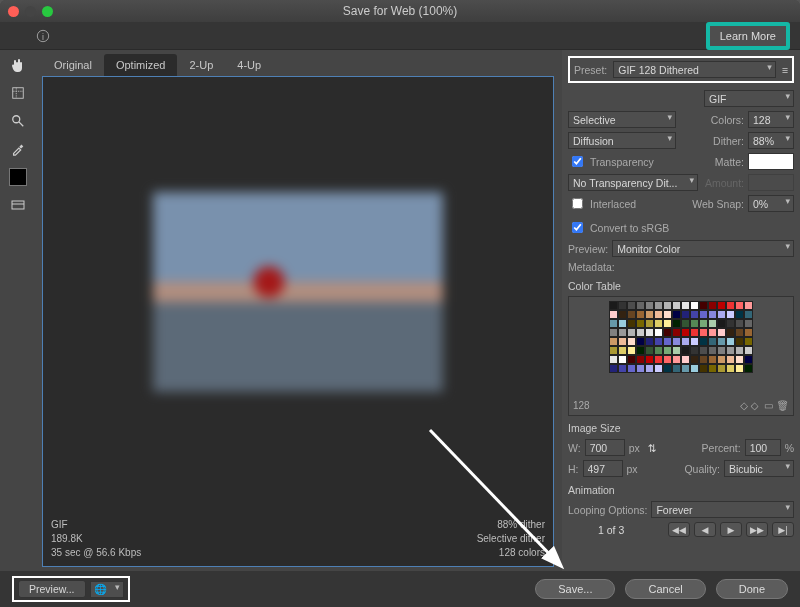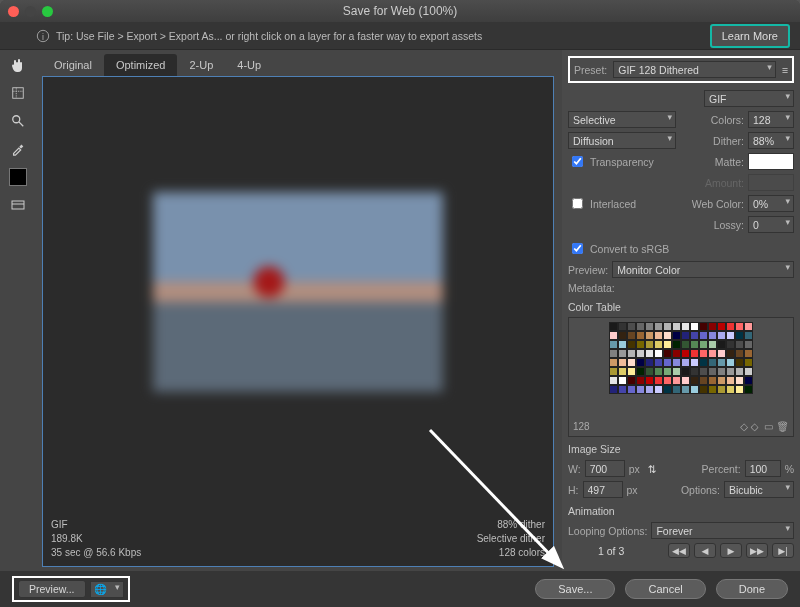--- a/index.html
+++ b/index.html
@@ -13,21 +13,21 @@
   
   .titlebar { height:22px; background:linear-gradient(#4d4d4d,#3e3e3e); display:flex; align-items:center; color:#ccc; font-size:12px; position:relative; }
   .traffic { display:flex; gap:6px; padding-left:8px; }
   .dot { width:11px; height:11px; border-radius:50%; }
   .red{background:#ff5f57}.yellow{background:#444}.green{background:#28c840}
   .titlebar .title { position:absolute; left:0; right:0; text-align:center; pointer-events:none; }
   
   .tipbar { height:28px; background:var(--bg-dark); display:flex; align-items:center; padding:0 10px 0 36px; gap:6px; color:#bbb; font-size:10.5px; border-bottom:1px solid var(--border);}
   .tipbar svg{flex:none}
   .learn { margin-left:auto; }
-  .learn button { background:var(--bg-field); color:#ddd; border:2px solid #14b8a6; border-radius:3px; padding:4px 10px; font-size:11px;}
+  .learn button { background:var(--bg-field); color:#ddd; border:4px solid #14b8a6; border-radius:3px; padding:4px 10px; font-size:11px;}
   
   .main { flex:1; display:flex; min-height:0; }
   .toolcol { width:36px; background:var(--bg); display:flex; flex-direction:column; align-items:center; gap:10px; padding-top:6px;}
   .toolcol .t { width:18px; height:18px; display:flex; align-items:center; justify-content:center; color:#ccc;}
   .swatch { width:18px; height:18px; background:#000; border:1px solid #777;}
   .left { flex:1; display:flex; flex-direction:column; min-width:0; padding-right:2px;}
   .tabs { display:flex; gap:0; height:26px; align-items:flex-end; padding-left:6px;}
   .tab { padding:5px 12px; color:#c8c8c8; font-size:11px; cursor:pointer;}
   .tab.active { background:var(--bg-darker); border-radius:3px 3px 0 0;}
   .canvas-wrap { flex:1; margin:0 6px 4px 6px; background:var(--bg-darker); border:1px solid #4e80b5; position:relative; display:flex; align-items:center; justify-content:center; overflow:hidden;}
@@ -76,21 +76,20 @@
       <span class="dot green"></span>
     </div>
     <div class="title">Save for Web (100%)</div>
   </div>
 
   <div class="tipbar">
     <svg width="14" height="14" viewBox="0 0 16 16">
         <circle cx="8" cy="8" r="6.5" fill="none" stroke="#aaa"></circle>
         <text x="8" y="12" text-anchor="middle" font-size="10" fill="#aaa">i</text>
       </svg>
-    <span>Tip: Use File &gt; Export &gt; Export As...  or right click on a layer for a faster way to export assets</span>
     <div class="learn"><button>Learn More</button></div>
   </div>
 
   <div class="main">
     <div class="toolcol">
       <div class="t">
           <svg width="16" height="16" viewBox="0 0 16 16" fill="#ddd">
             <path d="M4 7V4a1 1 0 012 0v2a1 1 0 012 0V3a1 1 0 012 0v3a1 1 0 012 0v5c0 2-1 4-4 4H7c-2 0-3-1-4-3l-1-3c0-1 1-2 2-1z"></path>
           </svg>
         </div>
@@ -159,32 +158,29 @@
         <label style="margin-left:auto">Dither:</label>
         <span class="sel-wrap" style="width:46px"><select class="sel" style="width:100%"><option>88%</option></select></span>
       </div>
       <div class="row">
         <input type="checkbox" class="chk" checked="" style="">
         <label>Transparency</label>
         <label style="margin-left:auto">Matte:</label>
         <span class="fld" style="width:46px;background:#fff"></span>
       </div>
       <div class="row">
+        <span class="sel-wrap" style="width:130px"><select class="sel" style="width:100%"><option>No Transparency Dit...</option></select></span>
         <label style="margin-left:auto;color:#666">Amount:</label>
         <span class="fld" style="width:46px;opacity:.4"></span>
       </div>
       <div class="row">
         <input type="checkbox" class="chk" style="">
         <label>Interlaced</label>
-        <label style="margin-left:auto">Web Color:</label>
+        <label style="margin-left:auto">Web Snap:</label>
         <span class="sel-wrap" style="width:46px"><select class="sel" style="width:100%"><option>0%</option></select></span>
-      </div>
-      <div class="row">
-        <label style="margin-left:auto">Lossy:</label>
-        <span class="sel-wrap" style="width:46px"><select class="sel" style="width:100%"><option>0</option></select></span>
       </div>
       <div class="row" style="margin-top:4px">
         <input type="checkbox" class="chk" checked="" style="">
         <label>Convert to sRGB</label>
       </div>
       <div class="row">
         <label>Preview:</label>
         <span class="sel-wrap" style="flex:1"><select class="sel" style="width:100%"><option>Monitor Color</option></select></span>
       </div>
       <div class="row">
@@ -336,21 +332,21 @@
         <label>px</label>
         <span style="margin:0 4px">⇅</span>
         <label style="margin-left:auto">Percent:</label>
         <input class="fld" style="width: 36px;" value="100">
         <label>%</label>
       </div>
       <div class="row">
         <label>H:</label>
         <input class="fld" style="width: 40px;" value="497">
         <label>px</label>
-        <label style="margin-left:auto">Options:</label>
+        <label style="margin-left:auto">Quality:</label>
         <span class="sel-wrap" style="width:70px"><select class="sel" style="width:100%"><option>Bicubic</option></select></span>
       </div>
 
       <div class="sectionlabel">Animation</div>
       <div class="row">
         <label>Looping Options:</label>
         <span class="sel-wrap" style="flex:1"><select class="sel" style="width:100%"><option>Forever</option></select></span>
       </div>
       <div class="row anim-row">
         <span style="margin:0 auto 0 30px">1 of 3</span>

